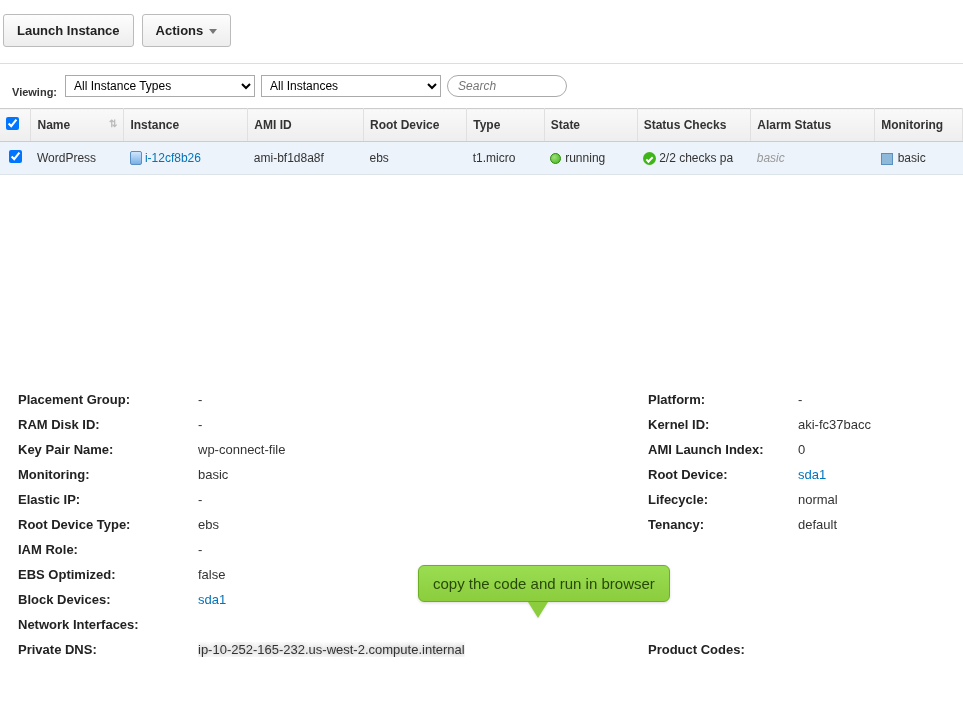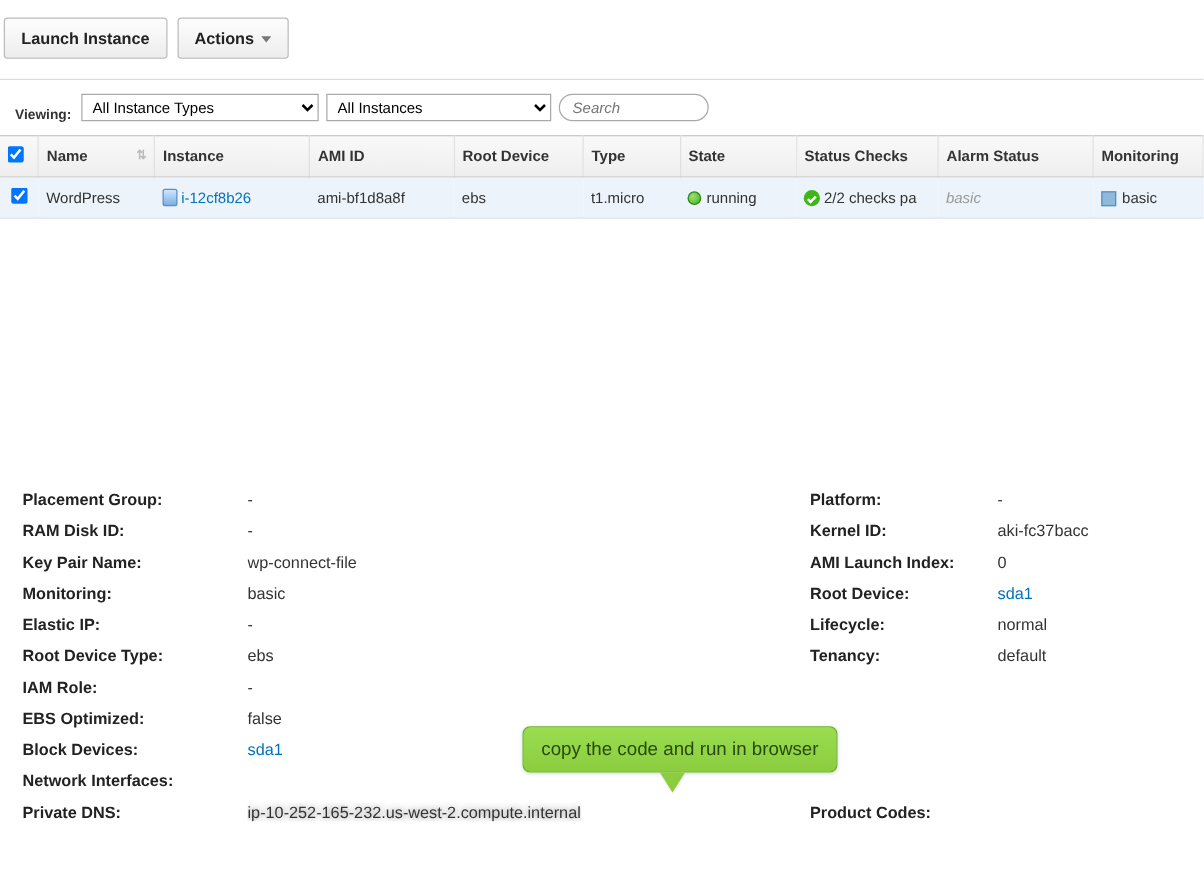--- a/index.html
+++ b/index.html
@@ -43,21 +43,21 @@
   .detcol { flex: 0 0 auto; }
   .detcol.left { width: 590px; }
   .detcol.right { width: 290px; }
   .detrow { display: flex; padding: 5px 0; font-size: 13px; }
   .detrow .k { width: 180px; font-weight: bold; color: #222; }
   .detcol.right .detrow .k { width: 150px; }
   .detrow .v { color: #333; overflow: hidden; text-overflow: ellipsis; white-space: nowrap; }
   .detrow .v.link { color: #0073bb; }
   .hl { background: #3b8dde; color: #fff; padding: 0 1px; }
   .blurred { color: transparent; text-shadow: 0 0 6px rgba(80,80,80,0.7); }
-  .callout { position: absolute; left: 418px; top: 206px; }
+  .callout { position: absolute; left: 418px; top: 190px; }
   .callout-box { background: linear-gradient(#9add52,#8bcd3d); border: 1px solid #6baf24; border-radius: 6px; padding: 9px 14px; color: #284a08; font-size: 15px; box-shadow: 0 1px 3px rgba(0,0,0,0.15); white-space: nowrap; }
   .callout-tail { width: 0; height: 0; border-left: 10px solid transparent; border-right: 10px solid transparent; border-top: 16px solid #8bcd3d; margin-left: 110px; filter: drop-shadow(0 1px 1px rgba(0,0,0,0.1)); }
   input[type=checkbox] { cursor: pointer; }
   option { font-style: normal; }
 </style>
 </head>
 <body>
 
 <div class="toolbar">
   <button class="btn">Launch Instance</button>

